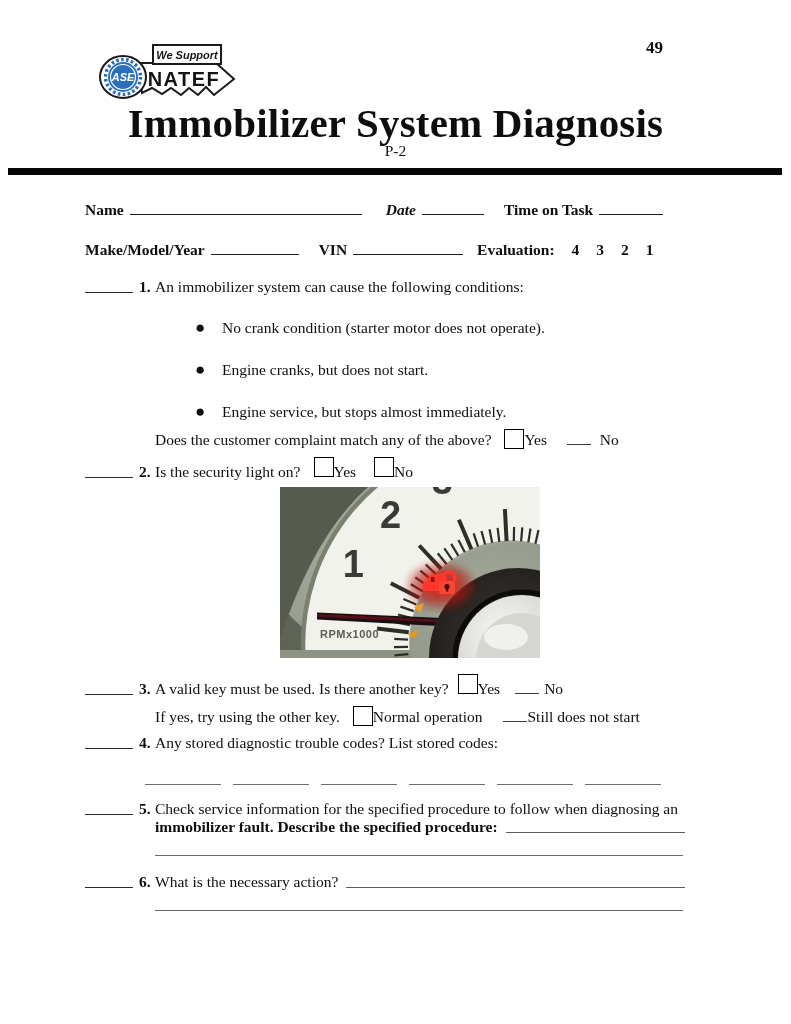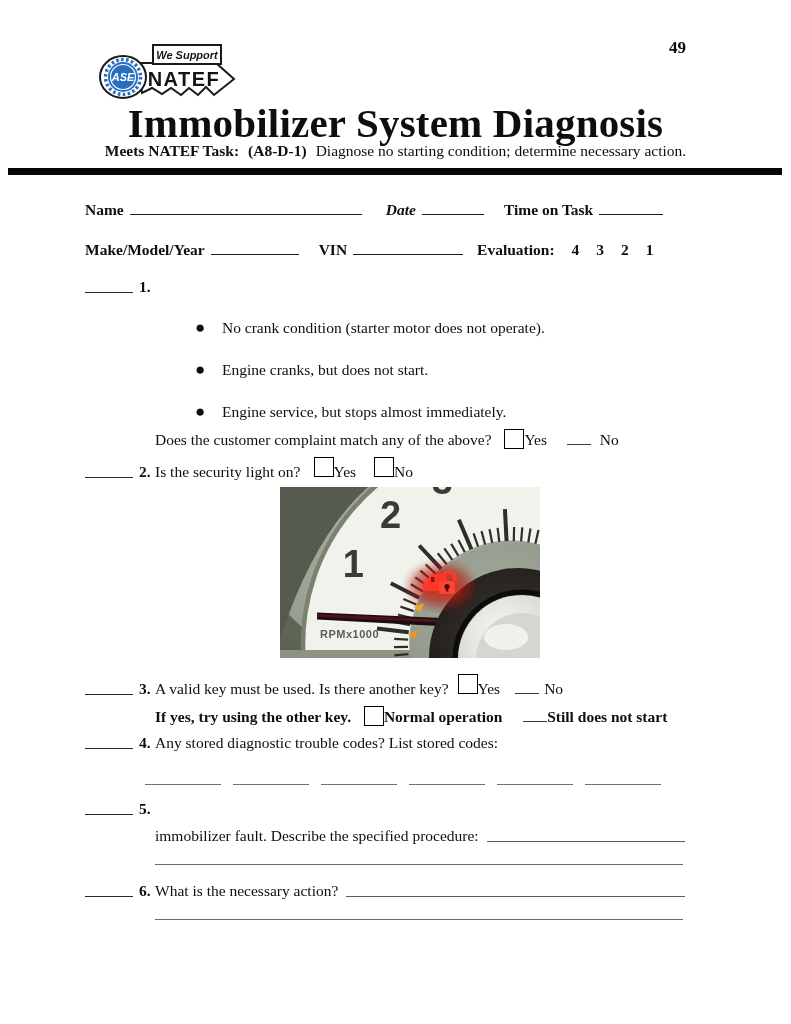--- a/index.html
+++ b/index.html
@@ -1,20 +1,20 @@
 <!DOCTYPE html>
 <html><head>
 <meta charset="utf-8">
 <style>
   html,body{margin:0;padding:0;background:#ffffff;}
   .page{
     position:relative;width:791px;height:1024px;background:#fff;
     font-family:"Liberation Serif",serif;color:#0e0e0e;overflow:hidden;
   }
-  .page-num{position:absolute;top:38px;left:669px;font-weight:700;font-size:17px;}
+  .page-num{position:absolute;top:38px;left:646px;font-weight:700;font-size:17px;}
   .logo{position:absolute;top:38px;left:96px;}
   .title-block{padding-top:106px;text-align:center;}
   .doc-title{font-size:41px;font-weight:700;line-height:34px;letter-spacing:.2px;}
   .task-line{font-size:15.5px;line-height:22px;}
   .task-line .b{font-weight:700;}
   .task-line .sp{display:inline-block;width:9px;}
   .p2{font-size:15.5px;line-height:22px;}
   .rule{height:7px;background:#060606;margin:6px 9px 0 8px;}
   .content{padding:0 0 0 85px;width:600px;font-size:15.5px;}
   .row{display:flex;align-items:baseline;}
@@ -64,23 +64,21 @@
       <circle cx="27" cy="39" r="15" fill="#2a6fbe"></circle>
       <circle cx="27" cy="39" r="12.5" fill="none" stroke="#ffffff" stroke-width="1.2"></circle>
       <text x="27" y="43" class="logo-ase">ASE</text>
 
       <text x="88" y="48" class="logo-natef">NATEF</text>
     </svg>
   </div>
 
   <div class="title-block">
     <div class="doc-title">Immobilizer System Diagnosis</div>
-    <div class="task-line">
-      <span class="b">Meets NATEF Task:</span><span class="sp"></span><span class="b">(A8-D-1)</span><span class="sp"></span><span>Diagnose no starting condition; determine necessary action.</span>
-    </div>
+    <div class="p2">P-2</div>
   </div>
 
   <div class="rule"></div>
 
   <div class="content">
 
     <div class="row info1">
       <span class="lbl">Name</span>
       <span class="blank" style="width:232px;margin-left:6px;"></span>
       <span class="lbl" style="margin-left:24px;font-style:italic;">Date</span>
@@ -97,20 +95,21 @@
       <span class="lbl" style="margin-left:14px;">Evaluation:</span>
       <span class="evnum">4</span>
       <span class="evnum">3</span>
       <span class="evnum">2</span>
       <span class="evnum">1</span>
     </div>
 
     <div class="qline" style="margin-top:19px;">
       <span class="score"></span>
       <span class="qnum">1.</span>
+      <span class="qtext">An immobilizer system can cause the following conditions:</span>
     </div>
 
     <div class="bullet-line" style="margin-top:23px;">
       <span class="dot">●</span>
       <span>No crank condition (starter motor does not operate).</span>
     </div>
     <div class="bullet-line" style="margin-top:24px;">
       <span class="dot">●</span>
       <span>Engine cranks, but does not start.</span>
     </div>
@@ -252,21 +251,21 @@
 
     <div class="qline" style="margin-top:16px;">
       <span class="score"></span>
       <span class="qnum">3.</span>
       <span class="qtext">A valid key must be used.  Is there another key?</span>
       <span class="cb" style="margin-left:9px;"></span>
         <span>Yes</span>
       <span class="mini-blank" style="margin-left:15px;"></span>
       <span style="margin-left:5px;">No</span>
     </div>
-    <div class="indent" style="margin-top:8px;font-weight:bold;">
+    <div class="indent" style="margin-top:8px;">
       <span>If yes, try using the other key.</span>
       <span class="cb" style="margin-left:9px;"></span><span>Normal operation</span>
       <span class="mini-blank" style="margin-left:17px;"></span><span>Still does not start</span>
     </div>
 
     <div class="qline" style="margin-top:8px;">
       <span class="score"></span>
       <span class="qnum">4.</span>
       <span class="qtext">Any stored diagnostic trouble codes?  List stored codes:</span>
     </div>
@@ -275,22 +274,23 @@
       <span class="code-blank"></span>
       <span class="code-blank"></span>
       <span class="code-blank"></span>
       <span class="code-blank"></span>
       <span class="code-blank" style="margin-right:0;"></span>
     </div>
 
     <div class="qline" style="margin-top:15px;">
       <span class="score"></span>
       <span class="qnum">5.</span>
-    </div>
-    <div class="row indent" style="margin-top:9px;">
+      <span class="qtext">Check service information for the specified procedure to follow when diagnosing an</span>
+    </div>
+    <div class="row indent" style="font-weight:bold;">
       <span class="qtext">immobilizer fault.  Describe the specified procedure:</span>
       <span class="fill-blank"></span>
     </div>
     <div class="full-blank"></div>
 
     <div class="qline" style="margin-top:17px;">
       <span class="score"></span>
       <span class="qnum">6.</span>
       <span class="qtext">What is the necessary action?</span>
       <span class="fill-blank"></span>

